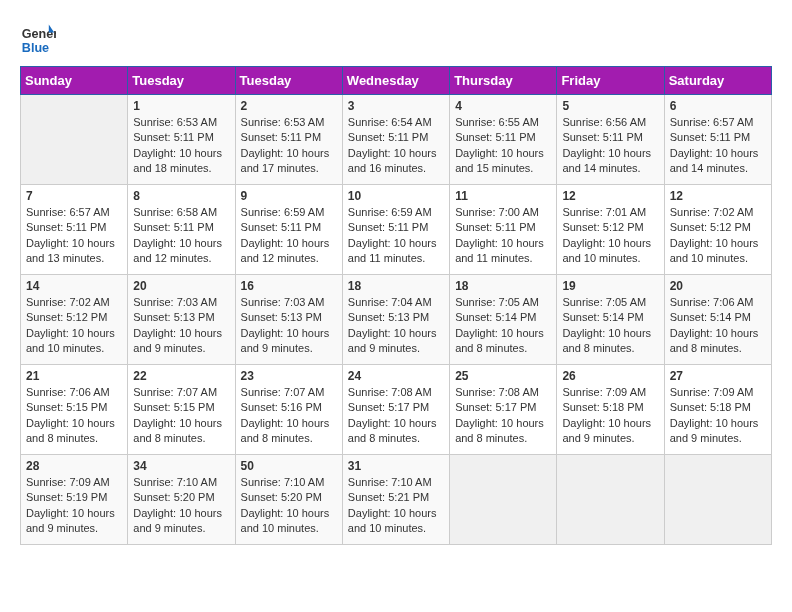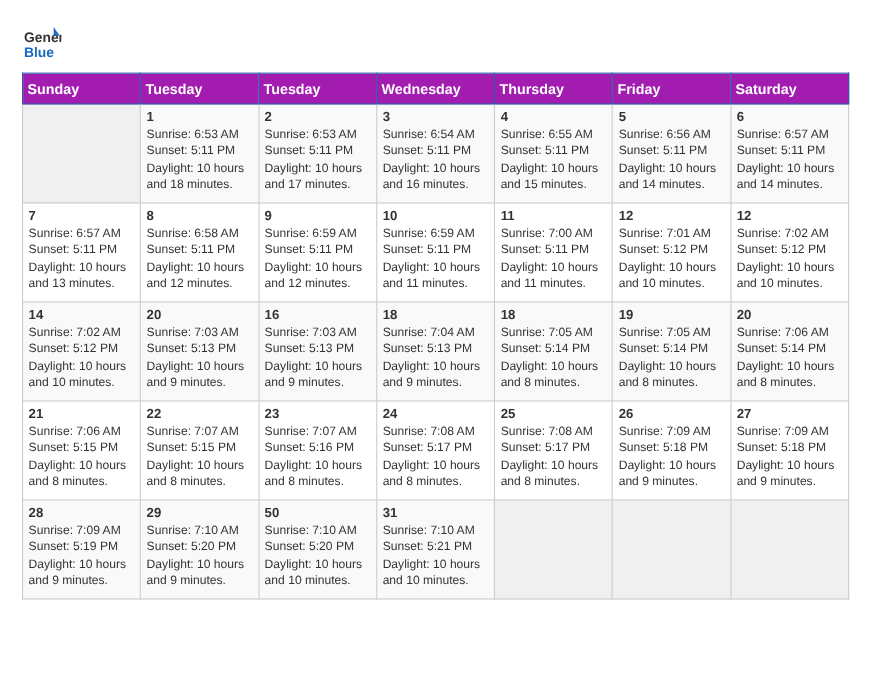--- a/index.html
+++ b/index.html
@@ -225,21 +225,21 @@
           <div class="day-num">27</div>
           <div class="day-info">Sunrise: 7:09 AM<br>Sunset: 5:18 PM<br>Daylight: 10 hours and 9 minutes.</div>
         </td>
       </tr>
       <tr>
         <td>
           <div class="day-num">28</div>
           <div class="day-info">Sunrise: 7:09 AM<br>Sunset: 5:19 PM<br>Daylight: 10 hours and 9 minutes.</div>
         </td>
         <td>
-          <div class="day-num">29</div>
+          <div class="day-num">34</div>
           <div class="day-info">Sunrise: 7:10 AM<br>Sunset: 5:20 PM<br>Daylight: 10 hours and 9 minutes.</div>
         </td>
         <td>
           <div class="day-num">50</div>
           <div class="day-info">Sunrise: 7:10 AM<br>Sunset: 5:20 PM<br>Daylight: 10 hours and 10 minutes.</div>
         </td>
         <td>
           <div class="day-num">31</div>
           <div class="day-info">Sunrise: 7:10 AM<br>Sunset: 5:21 PM<br>Daylight: 10 hours and 10 minutes.</div>
         </td>

